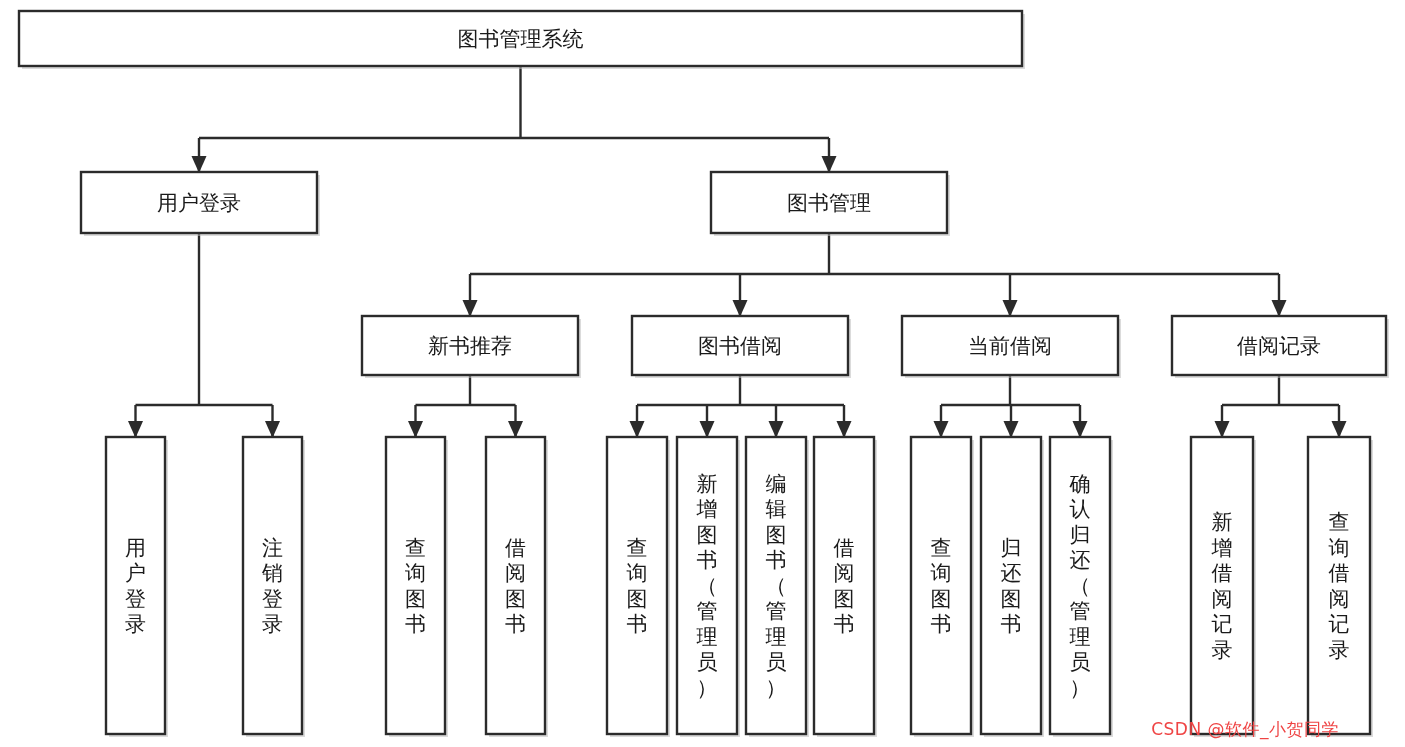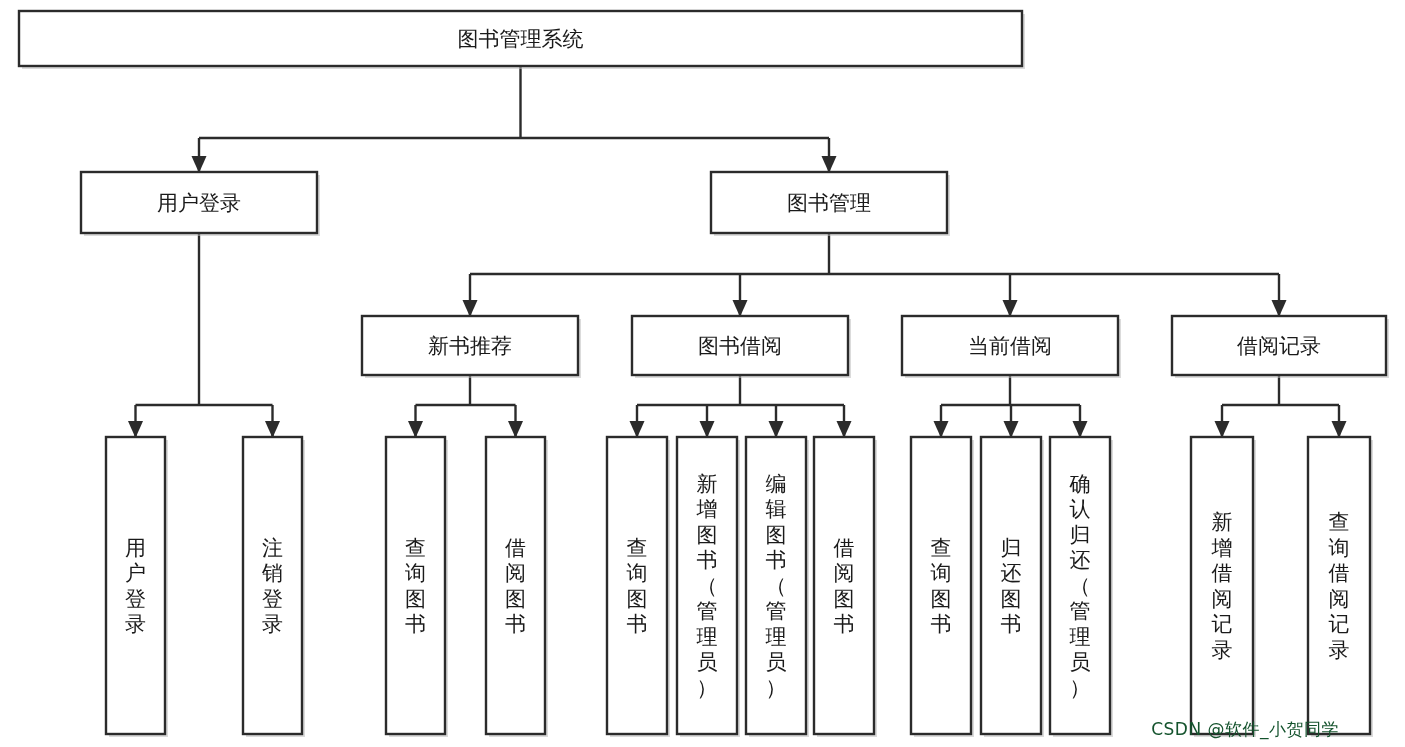--- a/index.html
+++ b/index.html
@@ -57,21 +57,21 @@
     font-family: "DejaVu Sans", "Liberation Sans", sans-serif;
     font-size: 21px;
     text-anchor: middle;
   }
   .watermark {
     position: absolute;
     right: 8px;
     bottom: 6px;
     font-family: "DejaVu Sans", "Liberation Sans", sans-serif;
     font-size: 17px;
-    color: #14532d;
+    color: #ef4444;
     letter-spacing: 0.5px;
     white-space: nowrap;
     pointer-events: none;
   }
 </style>
 </head>
 <body>
 
 <div id="diagram-root">
   <svg id="flow" viewBox="0 0 1405 747">

